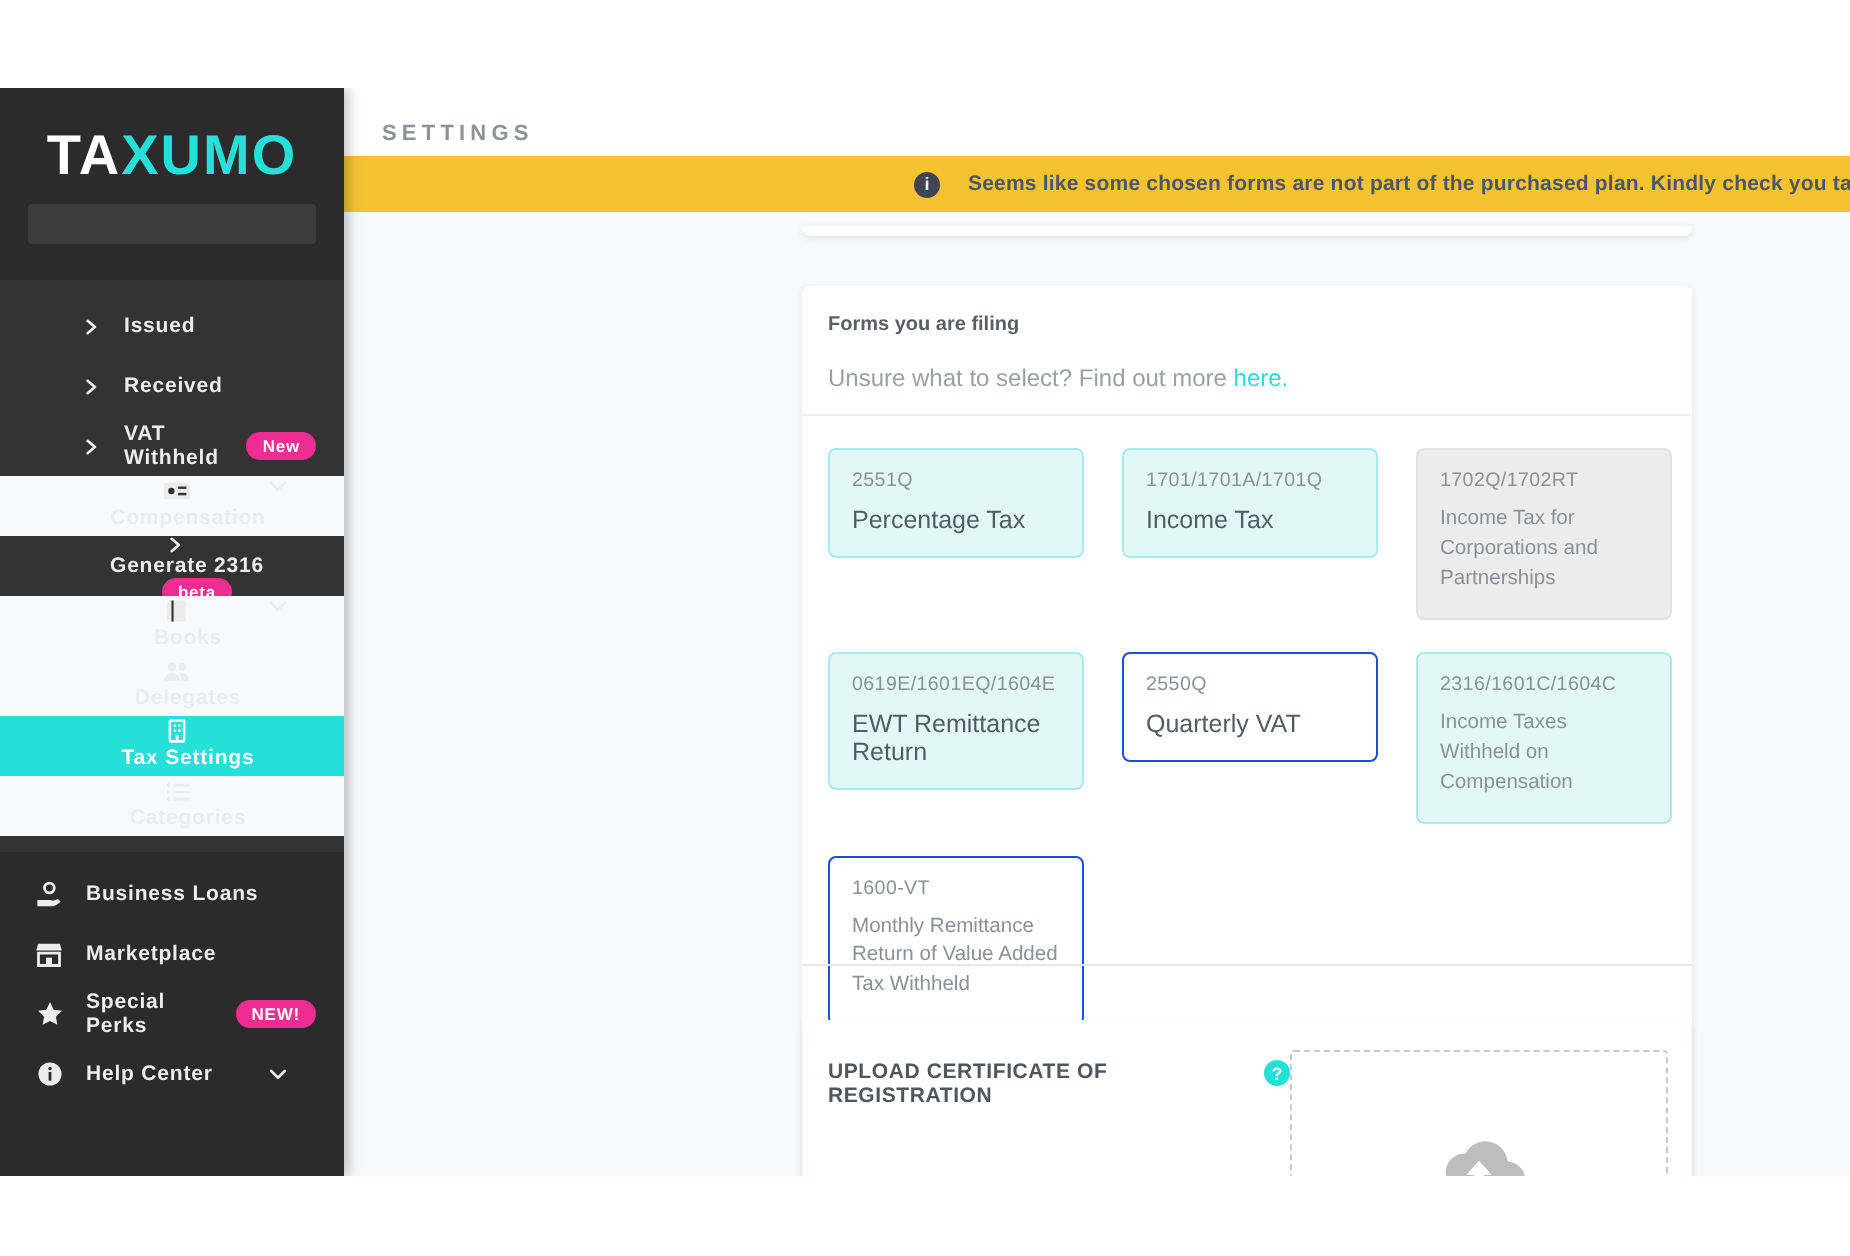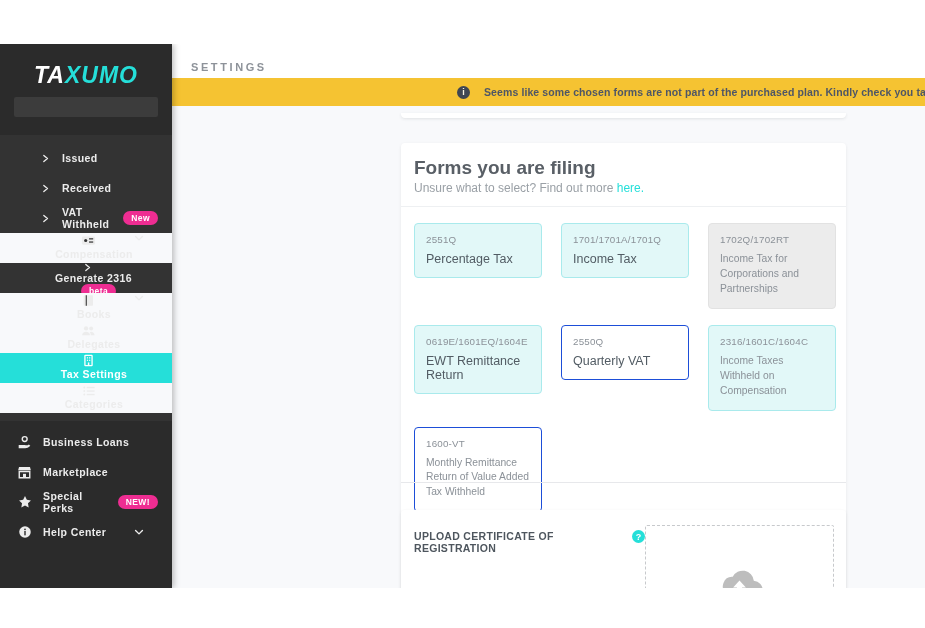--- a/index.html
+++ b/index.html
@@ -4,21 +4,21 @@
 <style>
   * { margin:0; padding:0; box-sizing:border-box; }
   html,body { width:925px; height:628px; background:#ffffff; font-family:"Liberation Sans", sans-serif; }
   body { position:relative; overflow:hidden; }
 
   .app { position:absolute; top:44px; left:0; width:925px; height:544px; display:flex; overflow:hidden; }
 
   
   .sidebar { width:172px; min-width:172px; background:#2b2b2b; color:#ececec; position:relative; overflow:hidden; box-shadow:2px 0 6px rgba(0,0,0,.25); }
   .logo-wrap { padding:18px 14px 10px; background:#2b2b2b; }
-  .logo { text-align:center; font-size:23px; font-weight:800; letter-spacing:1px;font-style:italic; }
+  .logo { text-align:center; font-size:28px; font-weight:800; letter-spacing:1px; }
   .logo .lg-a { color:#ffffff; }
   .logo .lg-b { color:var(--accent,#25dfd9); }
   .side-search { margin-top:8px; height:20px; background:#3c3c3c; border-radius:2px; }
 
   .side-sec { padding:4px 0; }
   .sec0 { background:#333333; margin-top:8px; padding:8px 0; }
   .sec1 { background:#2b2b2b; padding:6px 0; }
 
   .side-item { display:flex; align-items:center; height:30px; font-size:10.5px; font-weight:700; letter-spacing:.4px; color:#ececec; cursor:pointer; position:relative; padding-right:14px; }
   .side-item.sub  { padding-left:41px; }
@@ -41,21 +41,21 @@
   .banner-text { font-size:10.5px; font-weight:700; color:#4e5666; letter-spacing:.1px; white-space:nowrap; }
 
   .content { position:relative; flex:1; overflow:hidden; }
   .card-sliver { position:absolute; left:229px; top:7px; width:445px; height:5px; background:#ffffff; border-radius:0 0 4px 4px; box-shadow:0 1px 3px rgba(60,64,67,.12); }
   .card { position:absolute; left:229px; width:445px; background:#ffffff; border-radius:4px; box-shadow:0 1px 3px rgba(60,64,67,.10); }
   .forms-card { top:37px; }
   .hr-divider { position:absolute; left:229px; top:376px; width:445px; height:1px; background:#e7e8eb; }
   .upload-card { top:404px; height:130px; }
 
   .card-head { padding:14px 13px 11px; border-bottom:1px solid #eef0f2; }
-  .card-title { font-size:19px; font-weight:700; color:#595f66; margin-bottom:2px; }
+  .card-title { font-size:10px; font-weight:700; color:#595f66; margin-bottom:14px; }
   .card-sub { font-size:12px; color:#9aa0a6; }
   .card-sub .lnk { color:var(--accent,#25dfd9); cursor:pointer; }
 
   .tiles { padding:16px 13px 6px; display:grid; grid-template-columns:repeat(3,128px); column-gap:19px; row-gap:16px; align-items:start; }
   .tile { border-radius:4px; padding:10px 11px 11px; border:1px solid #1d4ed8; background:#fff; cursor:pointer; }
   .tile.selected { background:var(--tile-bg,#e2f8f8); border-color:var(--tile-bd,#a9eaec); }
   .tile.disabled { background:#ececec; border-color:#e2e2e2; cursor:default; }
   .tile-code { font-size:9.8px; color:#8b9198; letter-spacing:.2px; margin-bottom:7px; white-space:nowrap; }
   .tile-name.title { font-size:12.5px; color:#525c64; }
   .tile-name.desc  { font-size:10.3px; color:#8b9198; line-height:1.45; }

